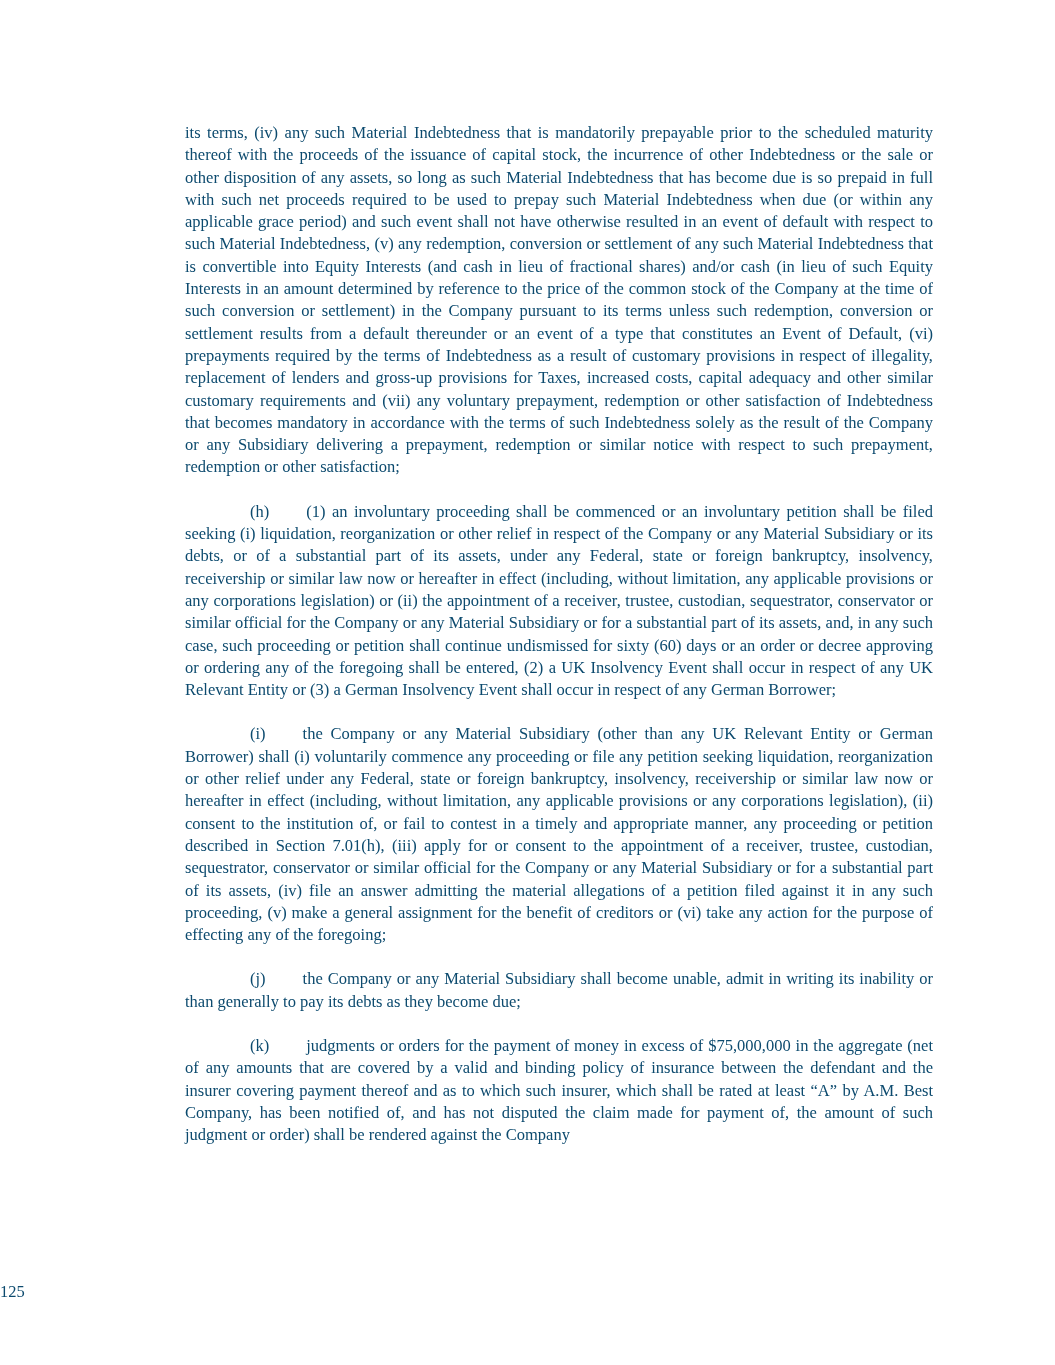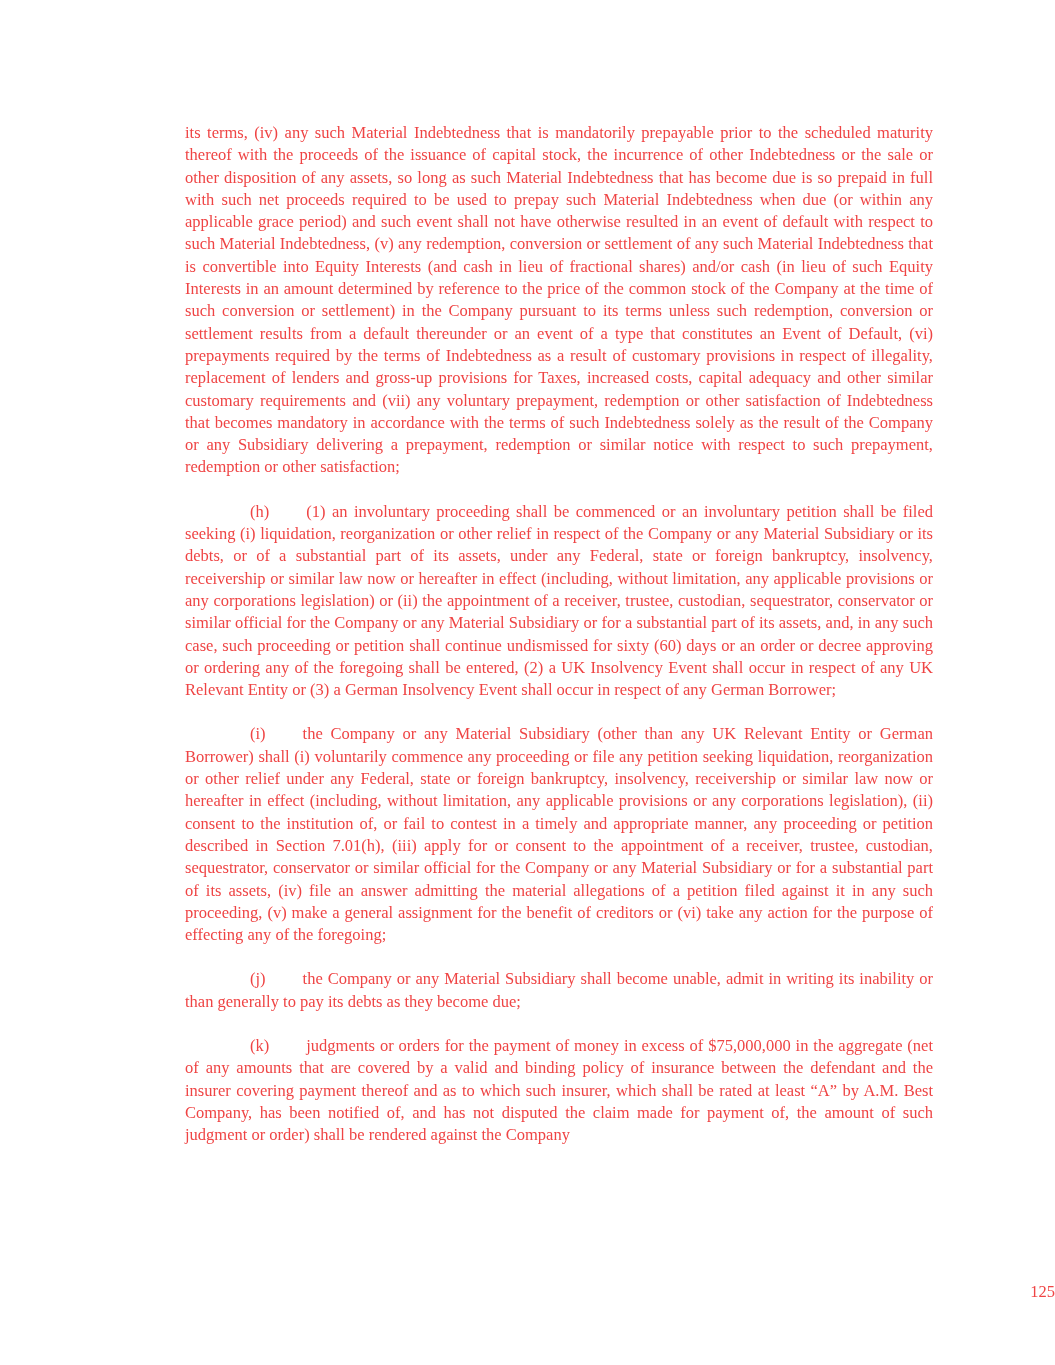--- a/index.html
+++ b/index.html
@@ -7,21 +7,21 @@
     background: #ffffff;
   }
   .page {
     position: relative;
     width: 1055px;
     height: 1365px;
     background: #ffffff;
     font-family: "Liberation Serif", serif;
     font-size: 16.5px;
     line-height: 22.3px;
-    color: #ef4444;
+    color: #0c4a6e;
     overflow: hidden;
   }
   .content {
     position: absolute;
     left: 185px;
     top: 122px;
     width: 748px;
   }
   .para {
     text-align: justify;
@@ -32,21 +32,21 @@
   }
   .ptab {
     display: inline-block;
     width: 37px;
   }
   .page-number {
     position: absolute;
     top: 1281px;
     left: 0;
     width: 100%;
-    text-align: right;
+    text-align: left;
     font-size: 16.5px;
   }
 </style>
 </head>
 <body>
 
 <div class="page">
   <div class="content">
 
     <div class="para">

